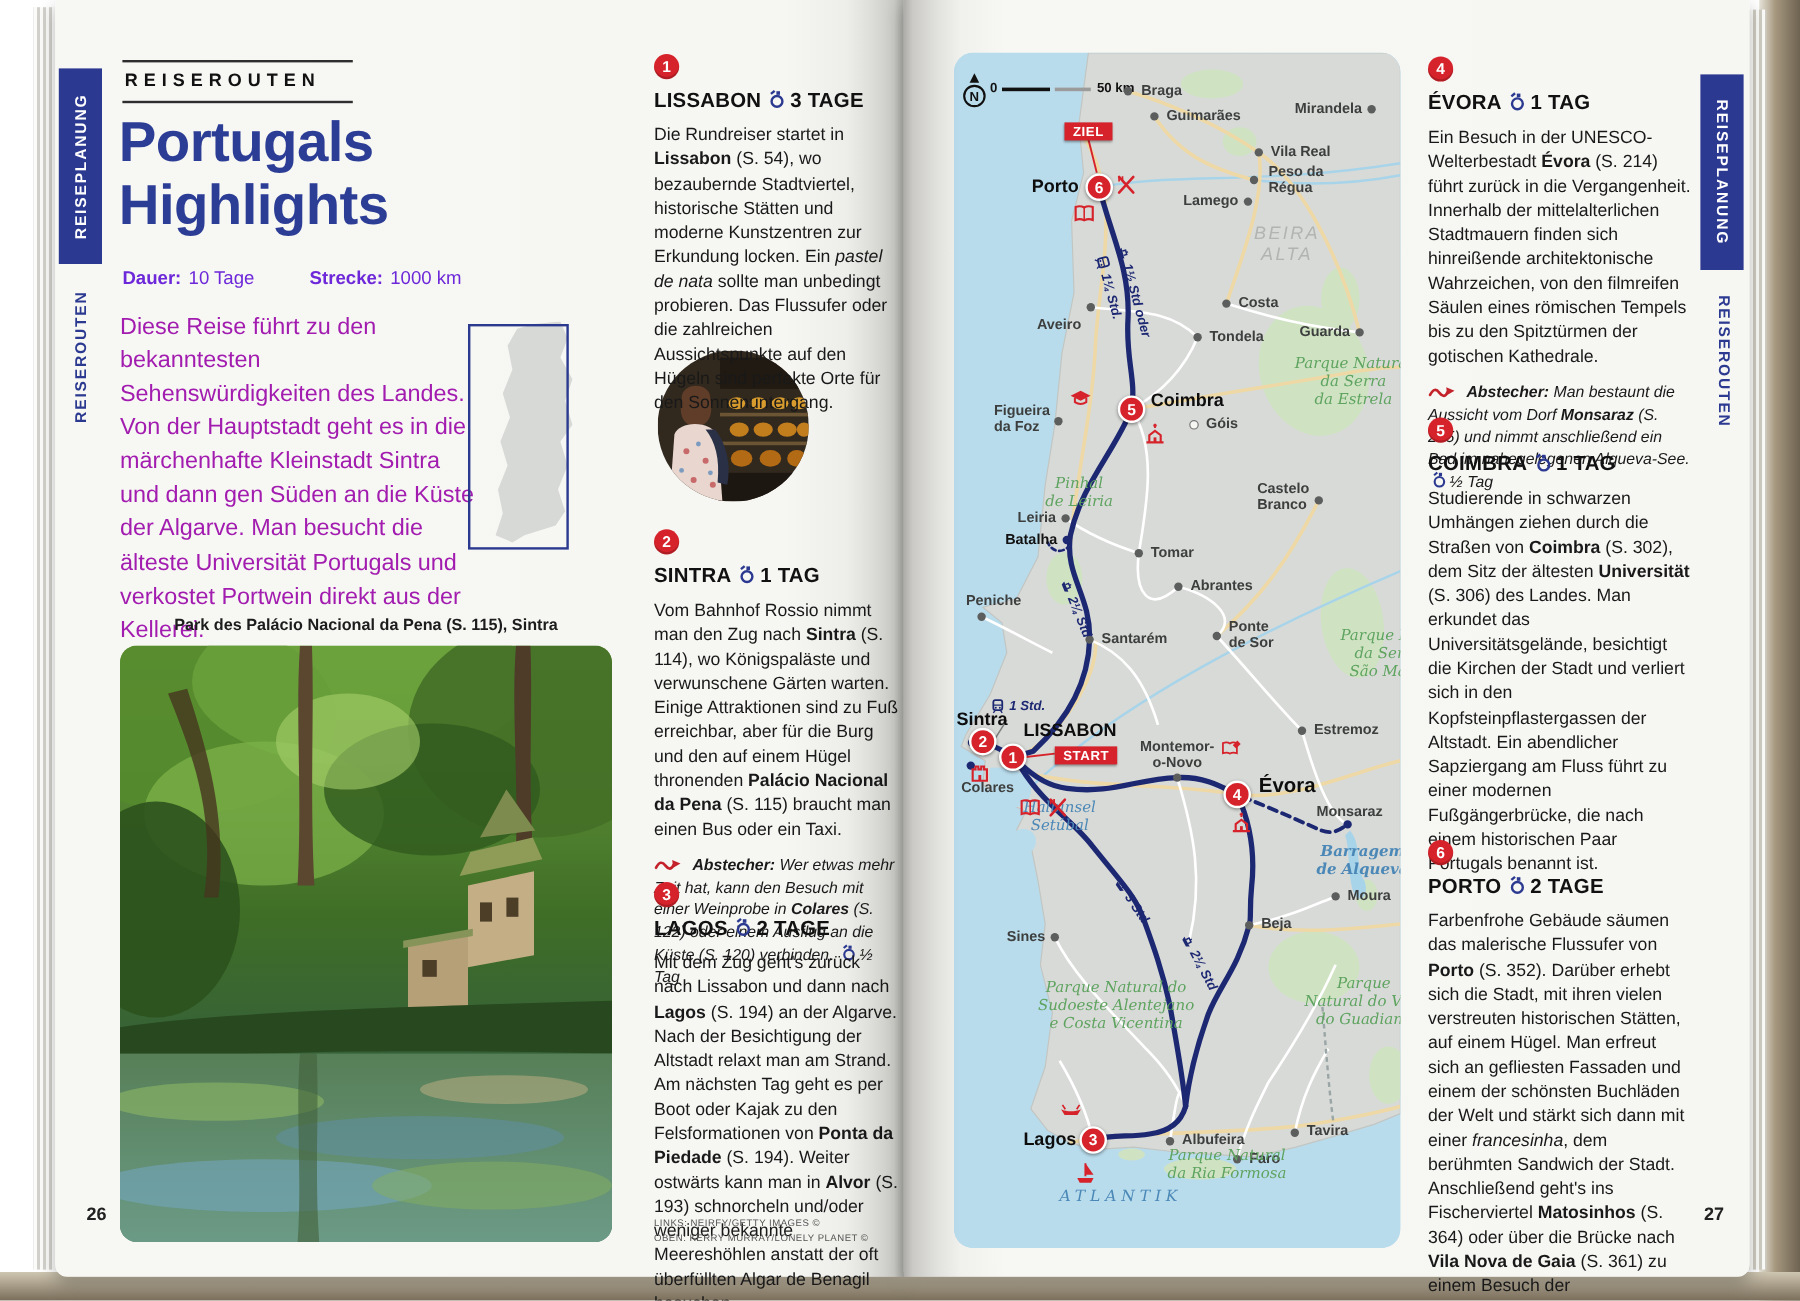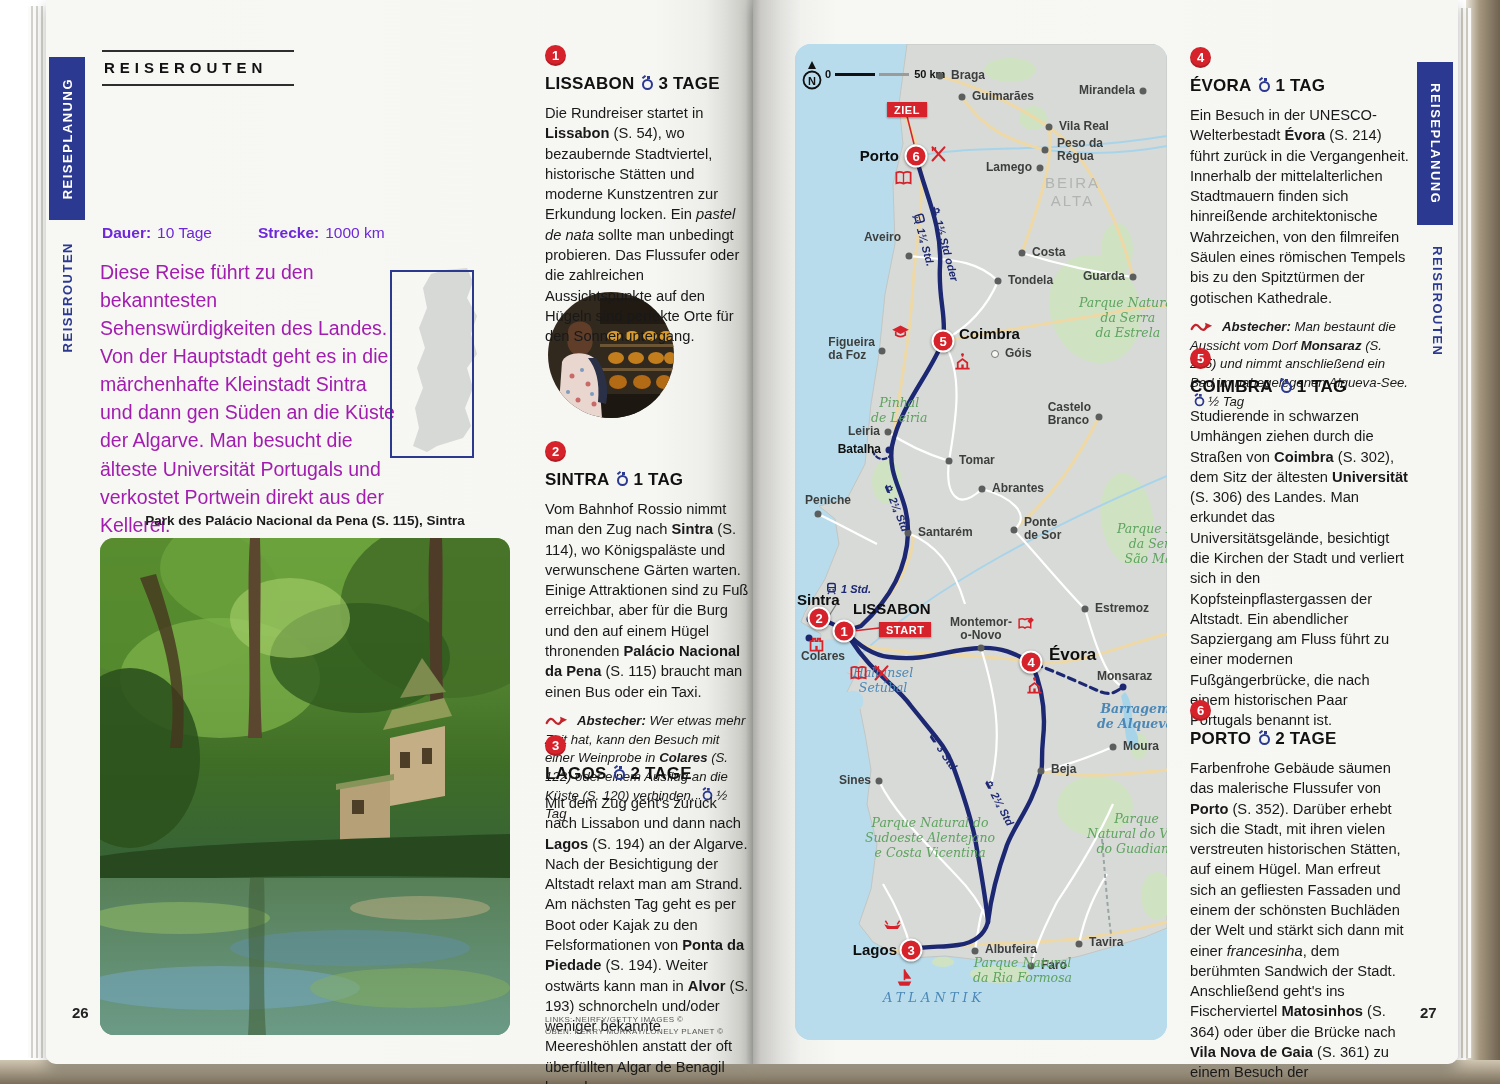--- a/index.html
+++ b/index.html
@@ -140,20 +140,21 @@
     </div>
   <div class="vtab vtab-text" style="left:1422px;top:236px;width:30px;height:130px;">
     <span>REISEROUTEN</span>
     </div>
 
   <div class="kicker-wrap">
     <div class="rule"></div>
     <div class="kicker">REISEROUTEN</div>
     <div class="rule"></div>
   </div>
+  <h1 class="title">Portugals Highlights</h1>
   <div class="meta">
     <span><b>Dauer:</b><span>10 Tage</span></span>
     <span><b>Strecke:</b><span>1000 km</span></span>
   </div>
   <p class="intro">Diese Reise führt zu den bekanntesten Sehenswürdigkeiten des Landes. Von der Hauptstadt geht es in die märchenhafte Kleinstadt Sintra und dann gen Süden an die Küste der Algarve. Man besucht die älteste Universität Portugals und verkostet Portwein direkt aus der Kellerei.</p>
 
   <div class="minimap">
     <svg width="86" height="188" viewBox="0 0 86 188">
       <path d="M39 2 L61 0 L67 14 L61 30 L71 48 L65 66 L71 86 L61 100 L67 120 L59 140 L65 158 L57 170 L31 178 L21 184 L7 178 L13 160 L9 140 L17 120 L11 100 L19 80 L13 60 L21 40 L17 20 L25 6 Z" fill="#d7d9d7"></path>
     </svg>
@@ -451,21 +452,21 @@
       <span class="cdot navy" style="position: absolute; left: 15px; top: 575px;"></span>
       <span class="cdot navy" style="position: absolute; left: 14px; top: 594px;"></span>
       <div></div>
 
     <span class="clabel" style="position: absolute; left: 156px; top: 25px;">Braga</span>
       <span class="clabel" style="position: absolute; left: 177px; top: 46px;">Guimarães</span>
       <span class="clabel ra" style="position: absolute; left: 340px; top: 40px;">Mirandela</span>
       <span class="clabel" style="position: absolute; left: 264px; top: 76px;">Vila Real</span>
       <span class="clabel" style="position: absolute; left: 262px; top: 93px;">Peso da<br>Régua</span>
       <span class="clabel ra" style="position: absolute; left: 237px; top: 117px;">Lamego</span>
-      <span class="clabel ra" style="position: absolute; left: 106px; top: 187px;">Aveiro</span>
+      <span class="clabel ra" style="position: absolute; left: 106px; top: 220px;">Aveiro</span>
       <span class="clabel" style="position: absolute; left: 237px; top: 202px;">Costa</span>
       <span class="clabel" style="position: absolute; left: 213px; top: 230px;">Tondela</span>
       <span class="clabel ra" style="position: absolute; left: 330px; top: 226px;">Guarda</span>
       <span class="clabel ra" style="position: absolute; left: 80px; top: 292px;">Figueira<br>da Foz</span>
       <span class="clabel" style="position: absolute; left: 210px; top: 303px;">Góis</span>
       <span class="clabel ra" style="position: absolute; left: 85px; top: 381px;">Leiria</span>
       <span class="clabel ra dark" style="position: absolute; left: 86px; top: 399px;">Batalha</span>
       <span class="clabel" style="position: absolute; left: 164px; top: 410px;">Tomar</span>
       <span class="clabel" style="position: absolute; left: 197px; top: 438px;">Abrantes</span>
       <span class="clabel ra" style="position: absolute; left: 296px; top: 357px;">Castelo<br>Branco</span>
@@ -477,21 +478,21 @@
       <span class="clabel" style="position: absolute; left: 302px; top: 626px;">Monsaraz</span>
       <span class="clabel" style="position: absolute; left: 328px; top: 696px;">Moura</span>
       <span class="clabel" style="position: absolute; left: 256px; top: 719px;">Beja</span>
       <span class="clabel ra" style="position: absolute; left: 76px; top: 730px;">Sines</span>
       <span class="clabel" style="position: absolute; left: 190px; top: 899px;">Albufeira</span>
       <span class="clabel" style="position: absolute; left: 246px; top: 915px;">Faro</span>
       <span class="clabel" style="position: absolute; left: 294px; top: 892px;">Tavira</span>
       <span class="clabel" style="position: absolute; left: 6px; top: 606px;">Colares</span>
       <div></div>
 
-    <span class="rlabel gray ctr" style="position: absolute; left: 250px; top: 130px;">BEIRA<br>ALTA</span>
+    <span class="rlabel gray ctr" style="position: absolute; left: 250px; top: 142px; font-style: italic;">BEIRA<br>ALTA</span>
       <span class="rlabel green ctr" style="position: absolute; left: 284px; top: 252px;">Parque Natural<br>da Serra<br>da Estrela</span>
       <span class="rlabel green ctr" style="position: absolute; left: 76px; top: 352px;">Pinhal<br>de Leiria</span>
       <span class="rlabel green ctr" style="position: absolute; left: 322px; top: 478px;">Parque Natural<br>da Serra de<br>São Mamede</span>
       <span class="rlabel blue ctr" style="position: absolute; left: 58px; top: 622px;">Halbinsel<br>Setúbal</span>
       <span class="rlabel blue bold ctr" style="position: absolute; left: 302px; top: 658px;">Barragem<br>de Alqueva</span>
       <span class="rlabel green ctr" style="position: absolute; left: 70px; top: 772px;">Parque Natural do<br>Sudoeste Alentejano<br>e Costa Vicentina</span>
       <span class="rlabel green ctr" style="position: absolute; left: 292px; top: 768px;">Parque<br>Natural do Vale<br>do Guadiana</span>
       <span class="rlabel green ctr" style="position: absolute; left: 178px; top: 912px;">Parque Natural<br>da Ria Formosa</span>
       <span class="rlabel blue spread ctr" style="position: absolute; left: 88px; top: 946px;">ATLANTIK</span>
       <div></div>

